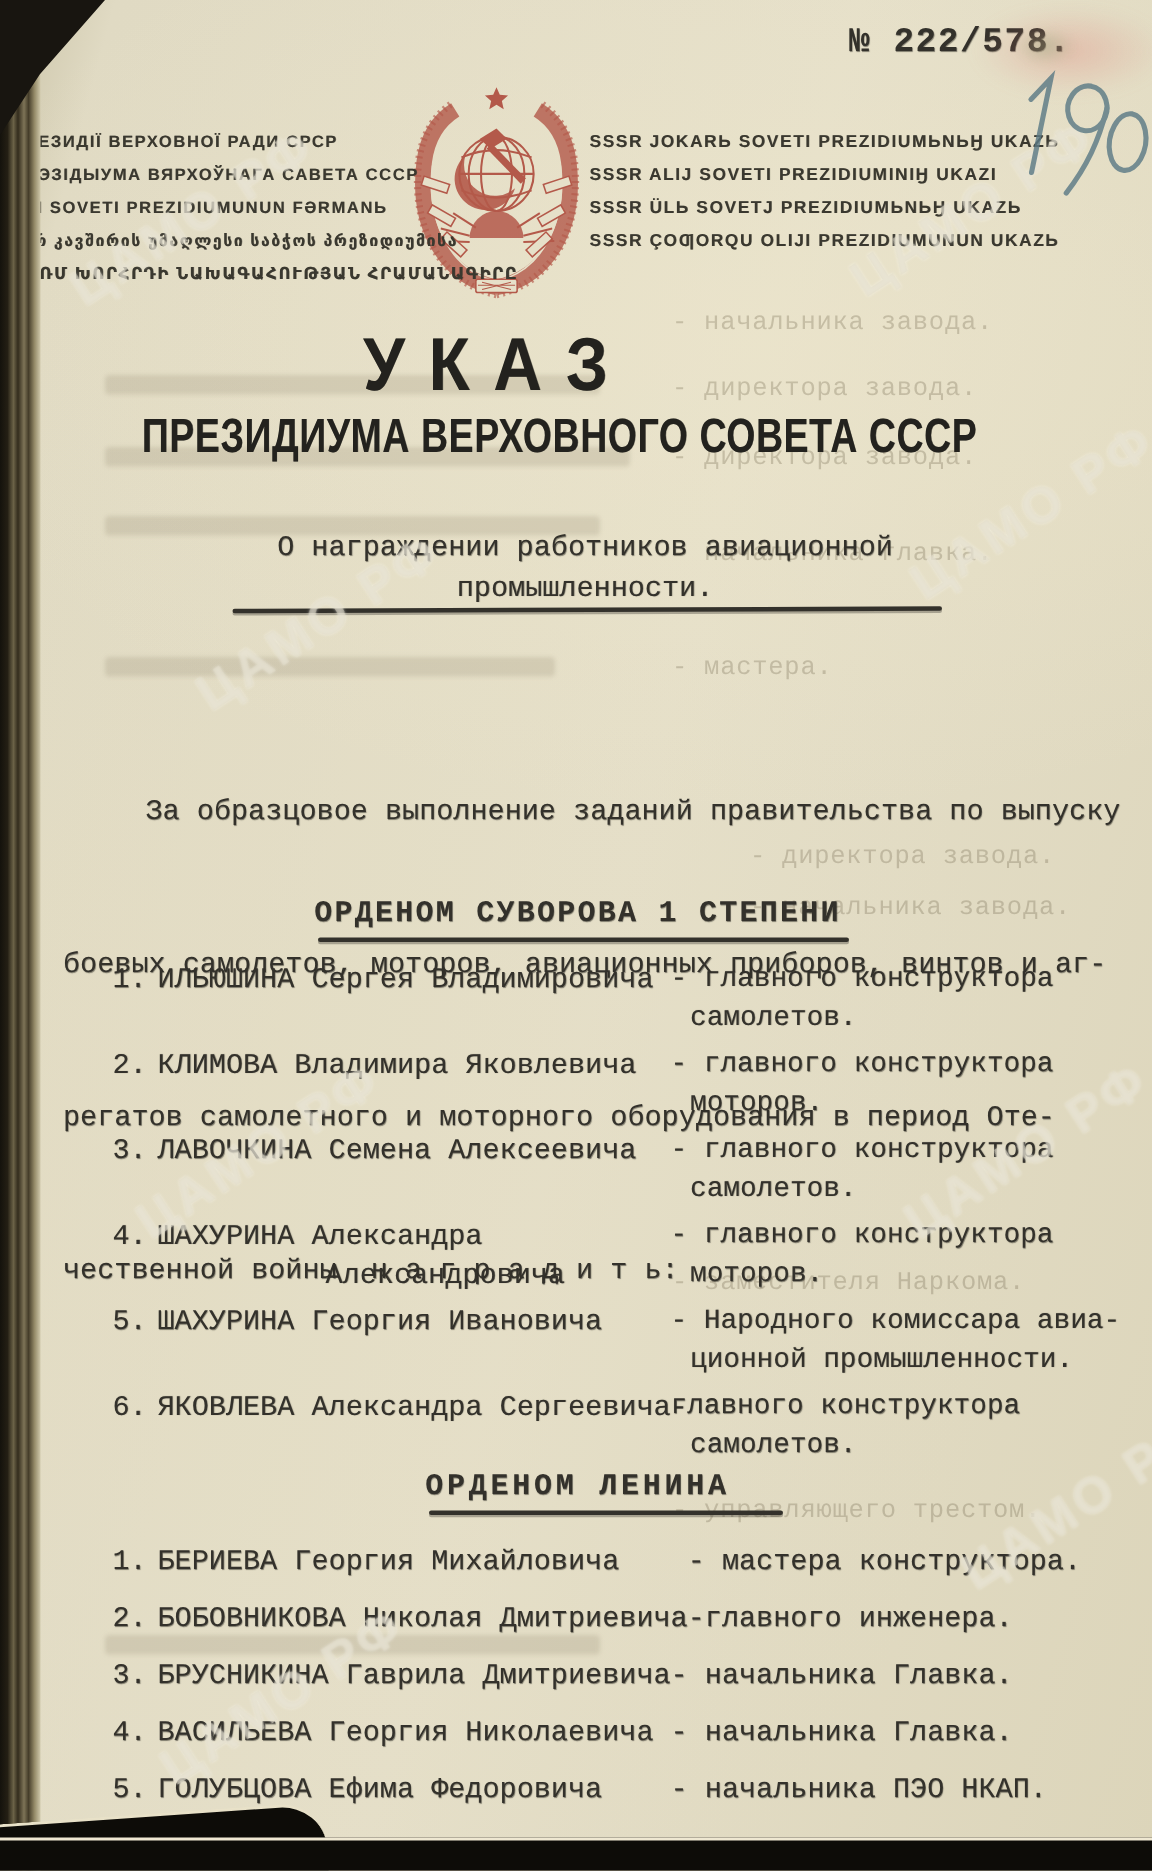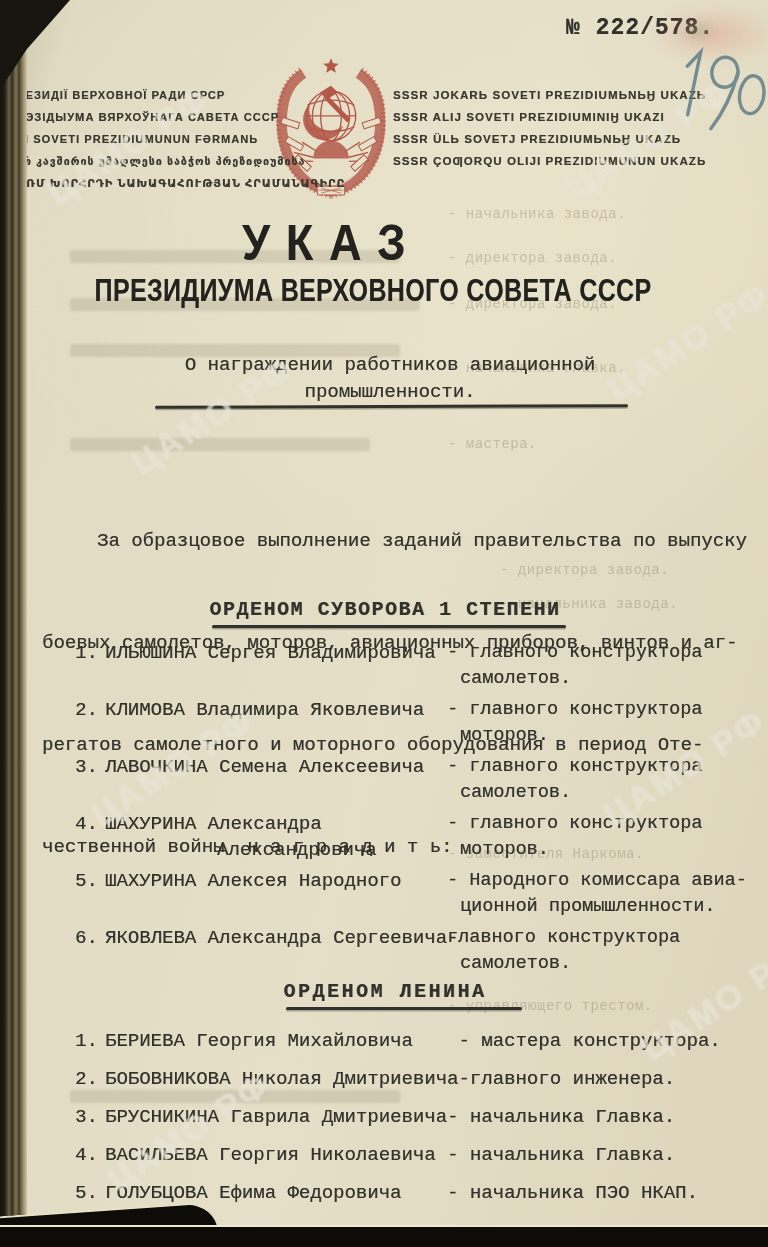--- a/index.html
+++ b/index.html
@@ -26,21 +26,21 @@
   .name{width:342px;flex:none;font-size:19px;line-height:26px;}
   .name div{white-space:nowrap;}
   .name .n2{padding-left:112px;}
   .desc{width:312px;flex:none;font-size:18.5px;line-height:26px;}
   .desc div{white-space:nowrap;}
   .desc .d2{padding-left:13px;}
   .lrow{display:flex;margin-bottom:12px;}
   .ltext{font-size:19px;line-height:26px;white-space:pre;}
   .rule{background:#33312b;border-radius:2px;box-shadow:0 1.5px 0 rgba(51,49,43,.35);z-index:3;}
   
-  .gl{font-family:"Liberation Mono","DejaVu Sans Mono",monospace;font-size:14px;
+  .gl{font-family:"Liberation Mono","DejaVu Sans Mono",monospace;font-size:17px;
       color:rgba(105,95,70,.28);filter:blur(.5px);letter-spacing:.5px;white-space:nowrap;z-index:1;}
   .gbar{height:13px;background:rgba(110,100,75,.16);filter:blur(1.3px);border-radius:3px;z-index:1;}
   
   .wm{font-weight:bold;font-size:34px;letter-spacing:3px;color:rgba(224,218,199,.55);
       transform:rotate(-33deg);text-shadow:0 0 2px rgba(255,255,255,.45);
       filter:blur(.3px);white-space:nowrap;z-index:4;}
   
   #binding{left:0;top:0;width:27px;height:1247px;z-index:6;
     background:linear-gradient(90deg,#14120c 0,#241f14 5px,#6b6247 9px,#332c1d 12px,#7e7457 16px,#453d2a 19px,#948a68 23px,#cfc8ab 27px);}
   #binding-top{left:0;top:0;width:70px;height:90px;z-index:6;background:#181510;
@@ -213,21 +213,21 @@
         <div class="n2">Александровича</div>
       </span>
       <span class="desc">
         <div>- главного конструктора</div>
         <div class="d2">моторов.</div>
       </span>
     </div>
     <div class="row">
       <span class="num">5.</span>
       <span class="name">
-          <div>ШАХУРИНА Алексея Народного</div>
+          <div>ШАХУРИНА Георгия Ивановича</div>
         </span>
       <span class="desc">
         <div>- Народного комиссара авиа-</div>
         <div class="d2">ционной промышленности.</div>
       </span>
     </div>
     <div class="row">
       <span class="num">6.</span>
       <span class="name">
           <div>ЯКОВЛЕВА Александра Сергеевича-</div>

